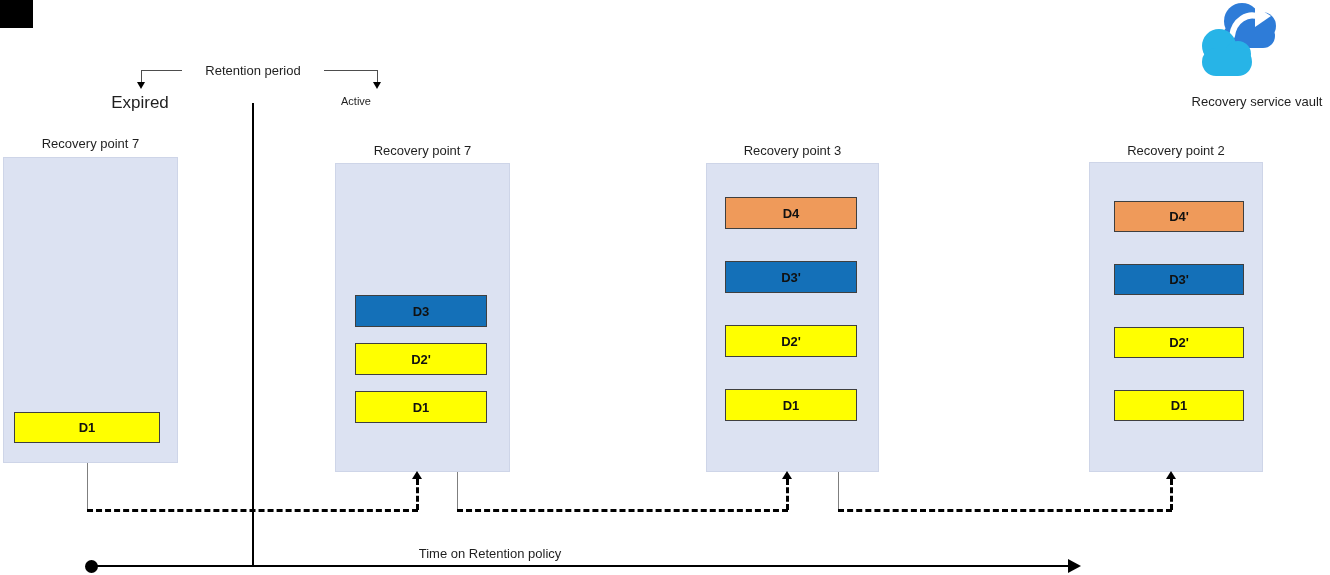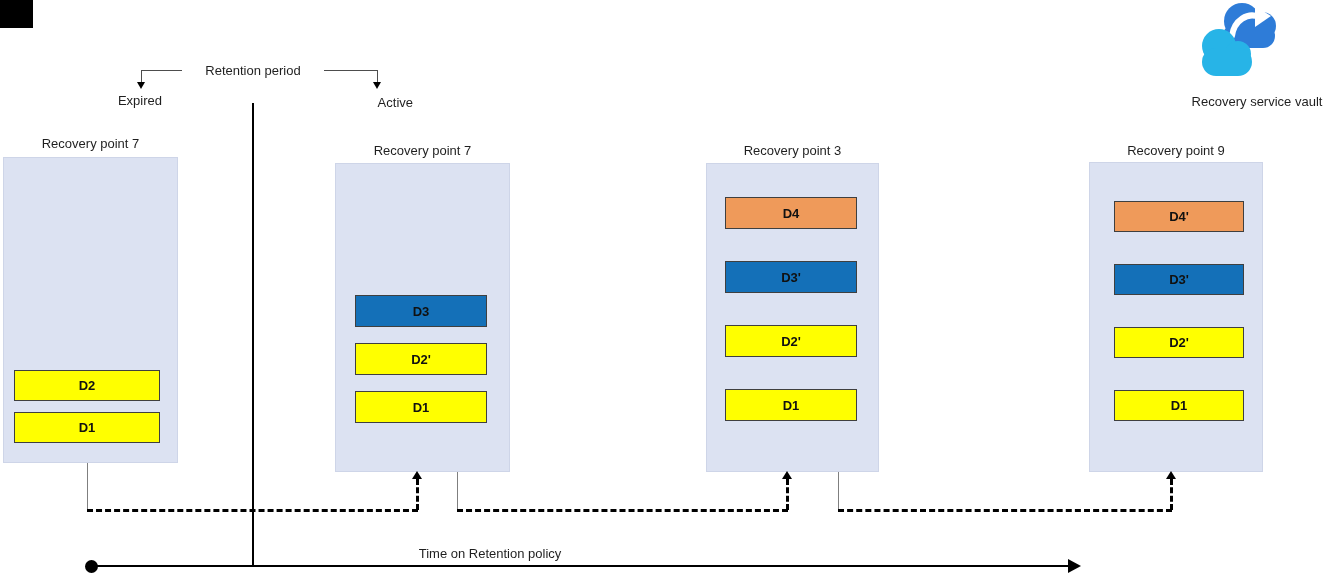--- a/index.html
+++ b/index.html
@@ -15,22 +15,22 @@
   .bracket-v   { position:absolute; width:0; border-left:1px solid #4d4d4d; }
   #bracket-v-left  { left:141px; top:70px; height:13px; }
   #bracket-v-right { left:377px; top:70px; height:13px; }
   .arrow-down  { position:absolute; width:0; height:0;
                  border-left:4px solid transparent; border-right:4px solid transparent;
                  border-top:7px solid #000; }
   #bracket-arrow-left  { left:137px; top:82px; }
   #bracket-arrow-right { left:373px; top:82px; }
   .retention-label { position:absolute; left:182px; top:63px; width:142px; text-align:center;
                      font-size:13px; background:#fff; line-height:16px; }
-  .expired-label { position:absolute; left:104px; top:93px; width:72px; text-align:center; font-size:13px; }
-  .active-label  { position:absolute; left:341px; top:95px; width:72px; text-align:right; font-size:13px; }
+  .expired-label { position:absolute; left:104px; top:93px; width:72px; text-align:center; font-size:17px; }
+  .active-label  { position:absolute; left:341px; top:95px; width:72px; text-align:left; font-size:11px; }
 
   .divider { position:absolute; left:252px; top:103px; width:2px; height:464px; background:#000; }
 
   
   .rp-label { position:absolute; font-size:13px; text-align:center; }
   .rp-box   { position:absolute; background:var(--box-fill,#dce2f2); border:1px solid #ced5e8; box-sizing:border-box; }
   .bars     { position:absolute; display:flex; flex-direction:column; }
   .bar      { border:1px solid #3f3f3f; box-sizing:border-box; display:flex; align-items:center;
               justify-content:center; font-weight:bold; font-size:13px; color:#111; }
 
@@ -103,21 +103,20 @@
   <div class="arrow-down" id="bracket-arrow-right"></div>
   <div class="retention-label">Retention period</div>
   <div class="expired-label">Expired</div>
   <div class="active-label">Active</div>
 
   <div class="divider"></div>
 
   <div class="rp-label" id="rp1-label">Recovery point 7</div>
   <div class="rp-box" id="rp1-box">
     <div class="bars" id="rp1-bars">
-      <div class="bar" style="background: rgb(255, 255, 0);">D2</div>
       <div class="bar" style="background: rgb(255, 255, 0);">D1</div>
     </div>
   </div>
 
   <div class="rp-label" id="rp2-label">Recovery point 7</div>
   <div class="rp-box" id="rp2-box">
     <div class="bars" id="rp2-bars">
       <div class="bar" style="background: rgb(20, 112, 184);">D3</div>
       <div class="bar" style="background: rgb(255, 255, 0);">D2'</div>
       <div class="bar" style="background: rgb(255, 255, 0);">D1</div>
@@ -127,21 +126,21 @@
   <div class="rp-label" id="rp3-label">Recovery point 3</div>
   <div class="rp-box" id="rp3-box">
     <div class="bars" id="rp3-bars">
       <div class="bar" style="background: rgb(239, 154, 90);">D4</div>
       <div class="bar" style="background: rgb(20, 112, 184);">D3'</div>
       <div class="bar" style="background: rgb(255, 255, 0);">D2'</div>
       <div class="bar" style="background: rgb(255, 255, 0);">D1</div>
     </div>
   </div>
 
-  <div class="rp-label" id="rp4-label">Recovery point 9</div>
+  <div class="rp-label" id="rp4-label">Recovery point 2</div>
   <div class="rp-box" id="rp4-box">
     <div class="bars" id="rp4-bars">
       <div class="bar" style="background: rgb(239, 154, 90);">D4'</div>
       <div class="bar" style="background: rgb(20, 112, 184);">D3'</div>
       <div class="bar" style="background: rgb(255, 255, 0);">D2'</div>
       <div class="bar" style="background: rgb(255, 255, 0);">D1</div>
     </div>
   </div>
 
   <div class="drop-line" id="drop1"></div>

